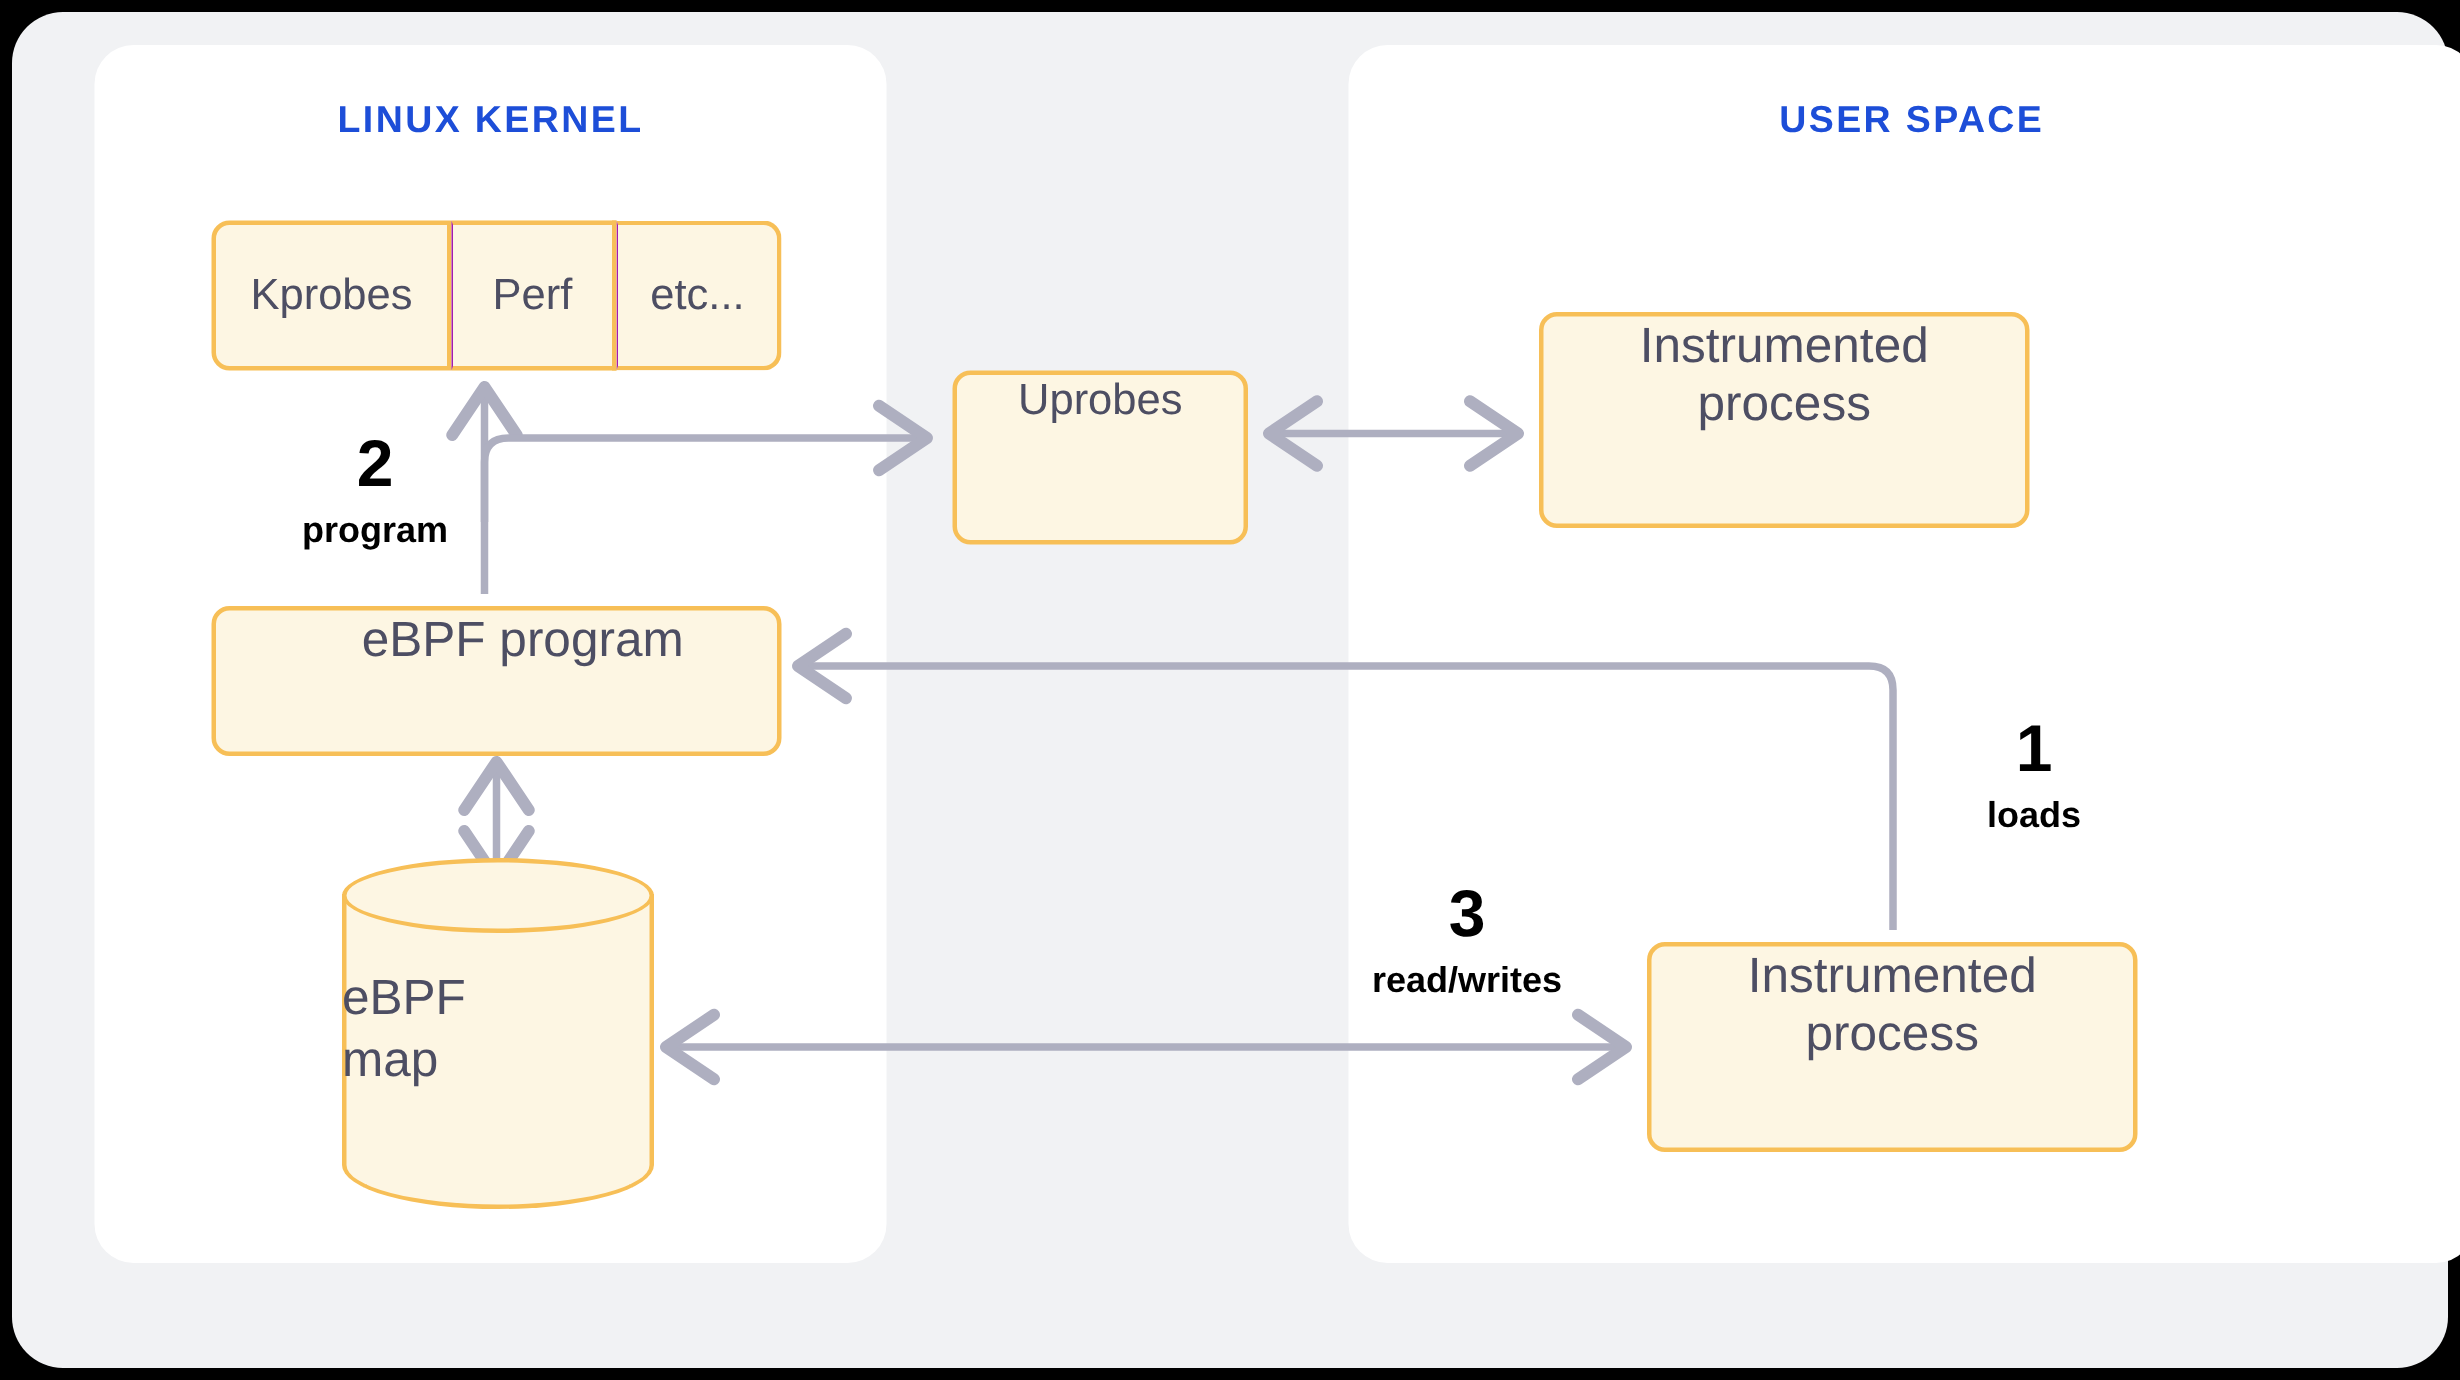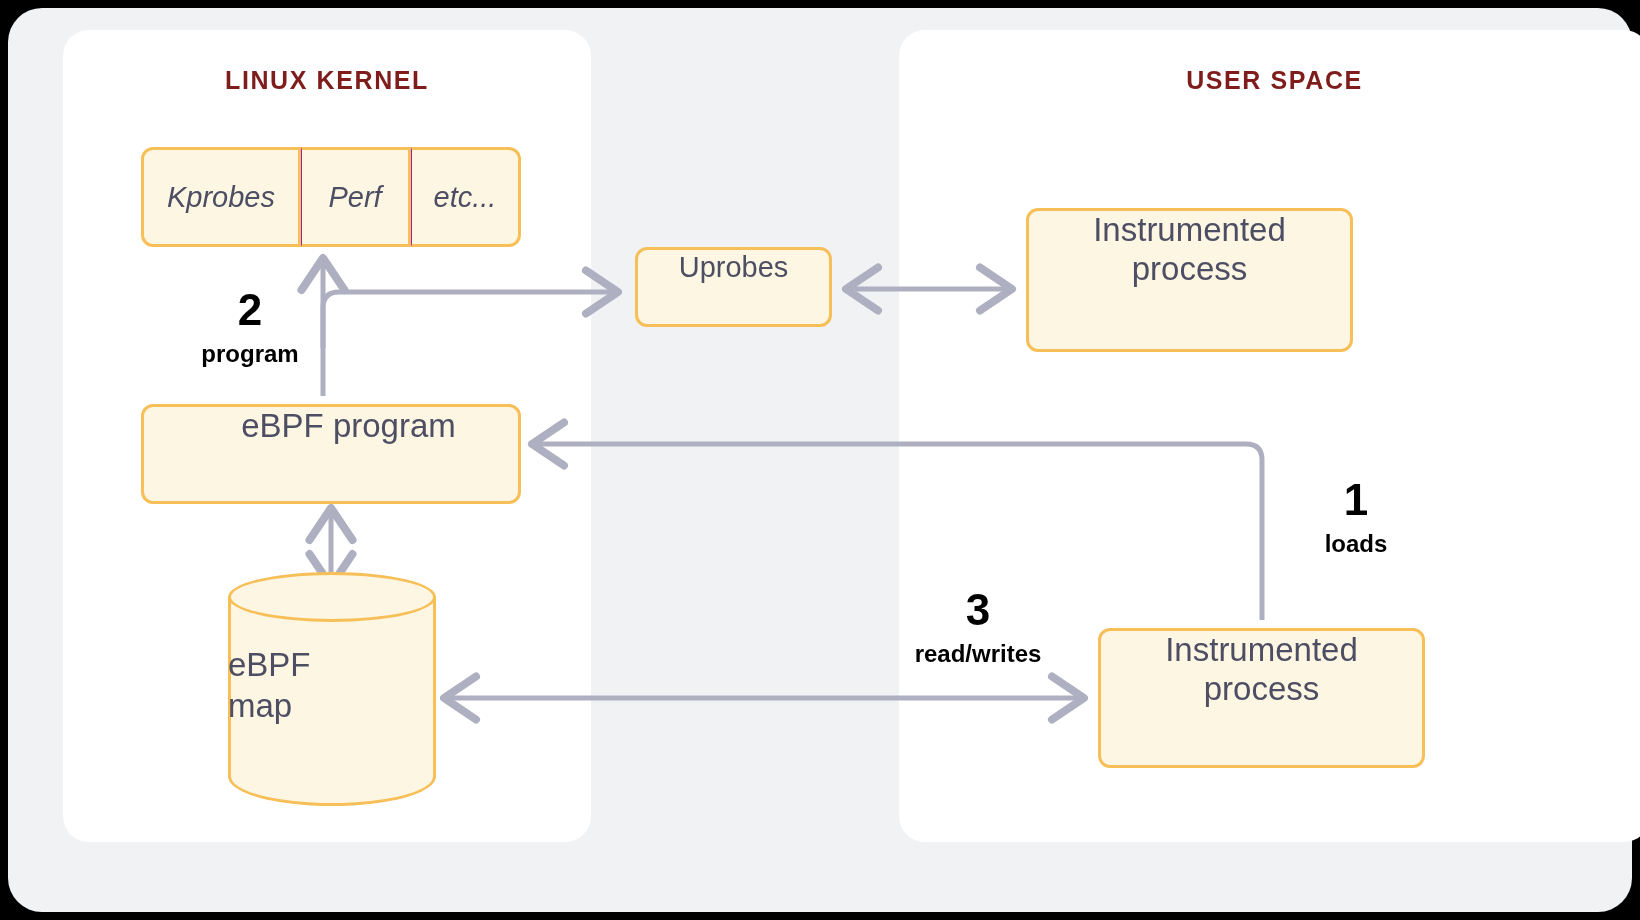--- a/index.html
+++ b/index.html
@@ -35,21 +35,21 @@
 
   .panel-title {
     position: absolute;
     top: 36px;
     left: 0;
     width: 100%;
     text-align: center;
     font-size: 25px;
     font-weight: bold;
     letter-spacing: 1.6px;
-    color: #7f1d1d;
+    color: #1d4ed8;
   }
 
   
   .node {
     position: absolute;
     background: #fdf6e3;
     border: 3px solid #f7bf57;
     border-radius: 12px;
     display: flex;
     align-items: flex-start;
@@ -72,34 +72,33 @@
   }
   .probe-cell {
     background: #fdf6e3;
     border: 3px solid #f7bf57;
     box-sizing: border-box;
     display: flex;
     align-items: center;
     justify-content: center;
     font-size: 29px;
     color: #4d4e63;
-    font-style: italic;
   }
   #probe-kprobes { width: 160px; border-radius: 12px 0 0 12px; }
   #probe-perf    { width: 110px; border-left: none; }
   #probe-etc     { width: 110px; border-left: none; border-radius: 0 12px 12px 0; text-align: center; }
   #probe-perf, #probe-etc { border-left: 1px solid #a21caf; }
 
   #node-ebpf-program {
     left: 133px; top: 396px; width: 380px; height: 100px;
     font-size: 33px;
     padding-left: 35px;
   }
   #node-uprobes {
-    left: 627px; top: 239px; width: 197px; height: 80px;
+    left: 627px; top: 239px; width: 197px; height: 116px;
     font-size: 29px;
   }
   #node-proc-top {
     left: 1018px; top: 200px; width: 327px; height: 144px;
     font-size: 33px;
   }
   #node-proc-bottom {
     left: 1090px; top: 620px; width: 327px; height: 140px;
     font-size: 33px;
   }

